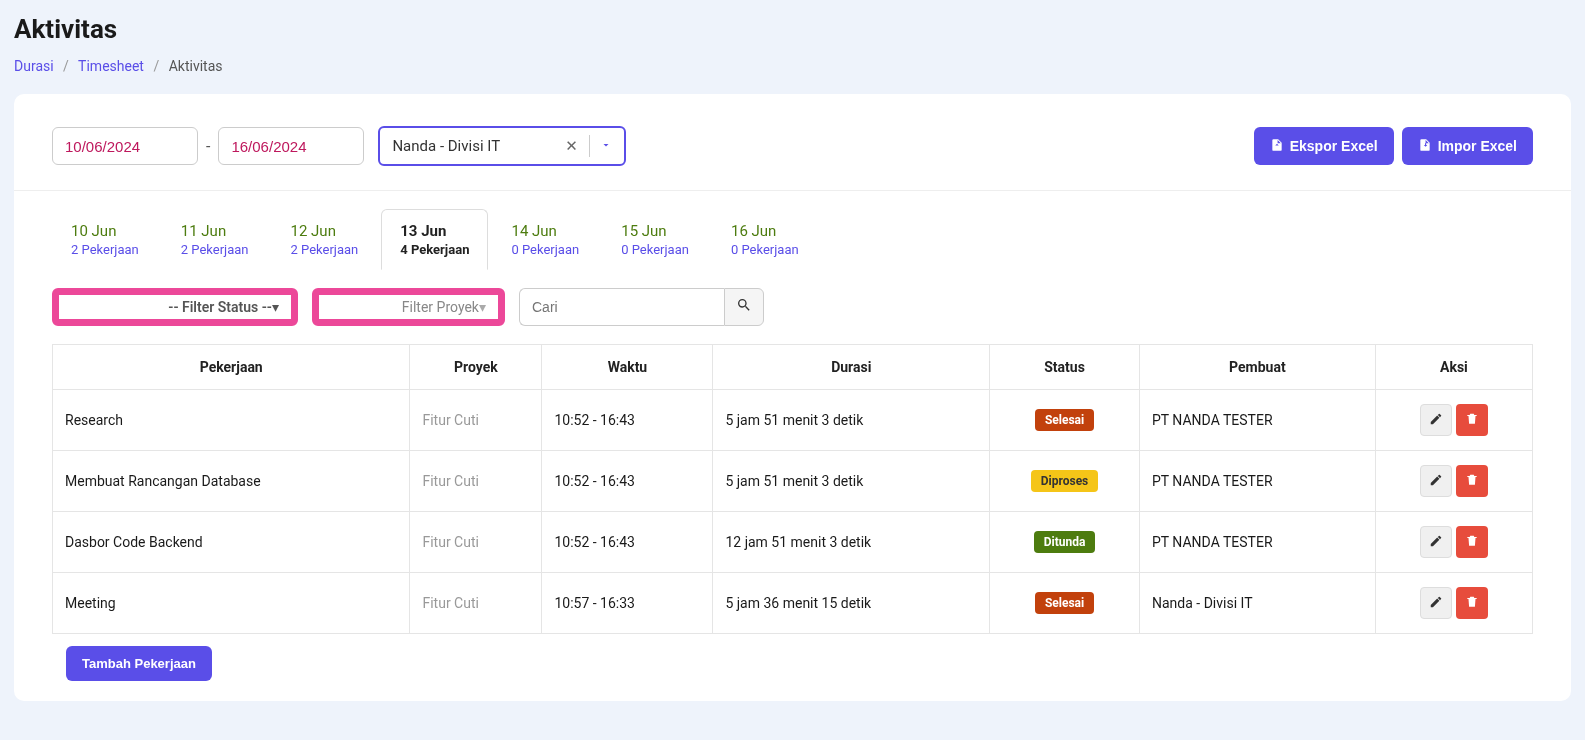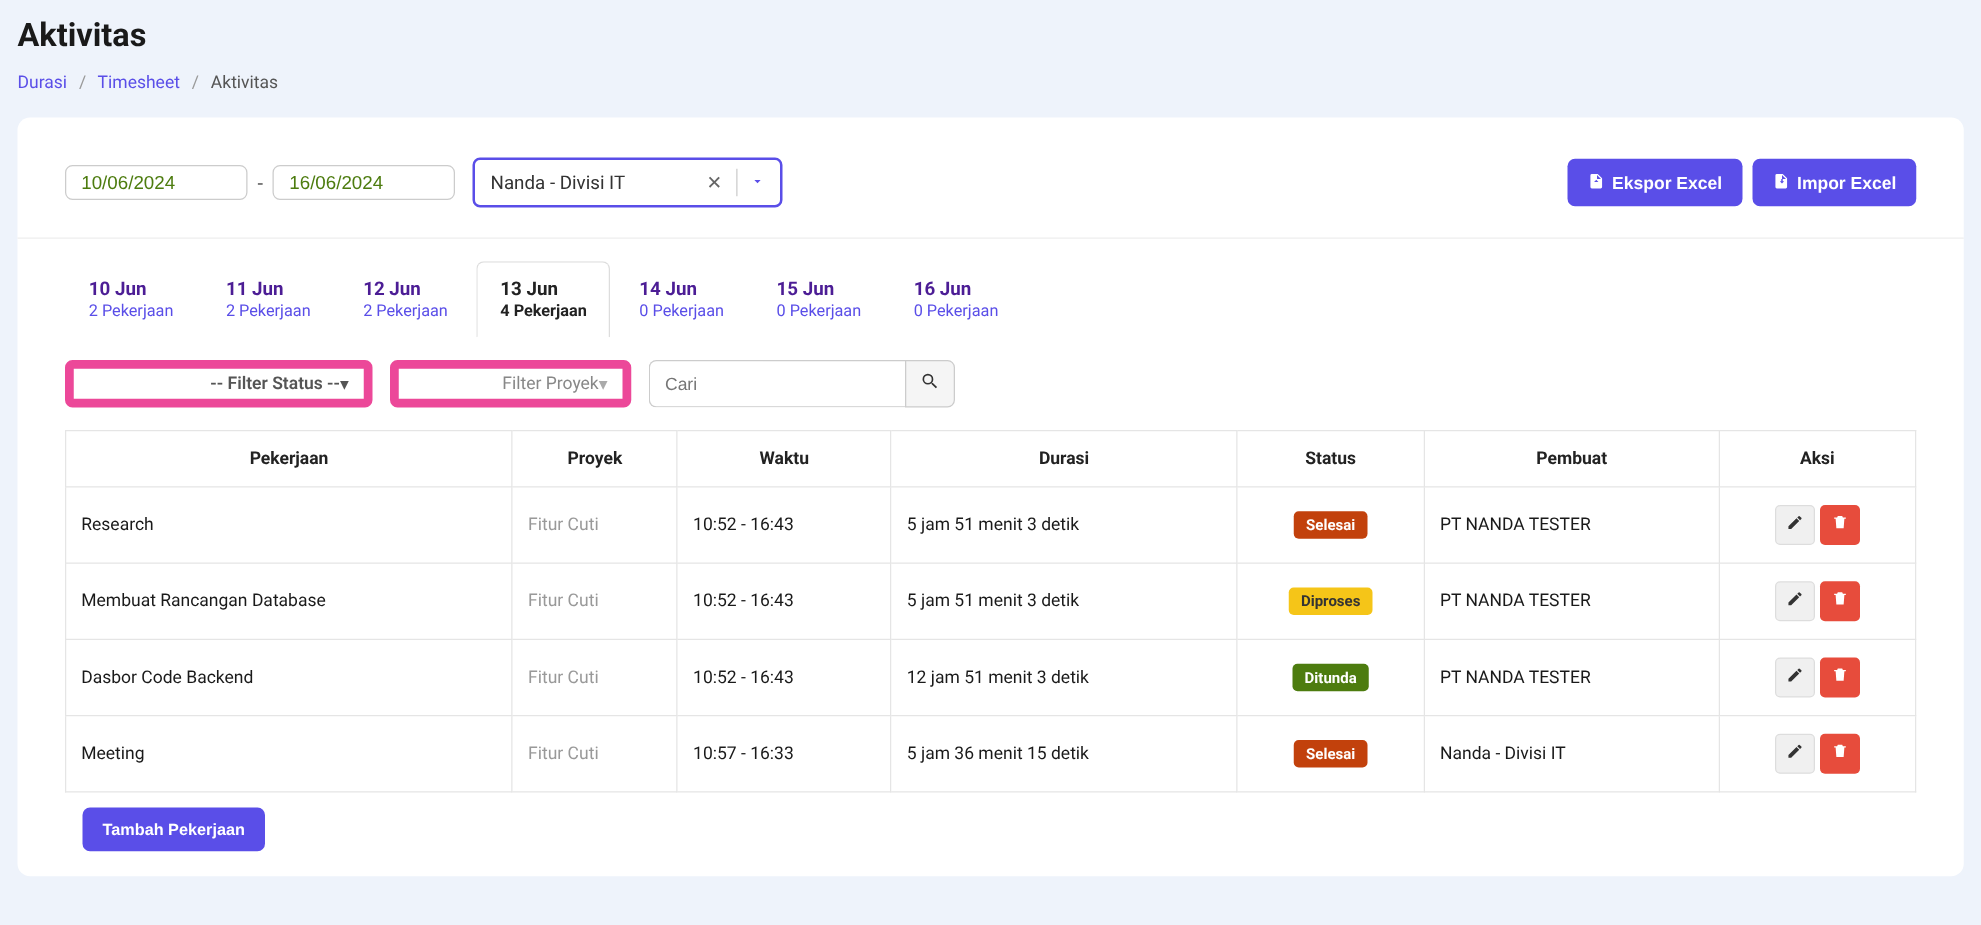--- a/index.html
+++ b/index.html
@@ -25,26 +25,26 @@
   padding: 0;
 }
 
 .toolbar {
   display: flex;
   align-items: center;
   padding: 32px 38px 24px 38px;
   border-bottom: 1px solid #eee;
 }
 .date-input, .select-box {
-  height: 28px;
+  height: 38px;
   border: 1px solid #ccc;
   border-radius: 6px;
   padding: 0 12px;
   font-size: 15px;
-  color: #4d7c0f;
+  color: #be185d;
   background: #fff;
 }
 .date-input { width: 146px; }
 .dash { margin: 0 8px; color: #555; }
 
 .person-select {
   margin-left: 14px;
   display: flex;
   align-items: center;
   height: 40px;
@@ -94,21 +94,21 @@
   cursor: pointer;
   border: 1px solid transparent;
   border-radius: 6px 6px 0 0;
   margin-right: 4px;
 }
 .tab.active {
   border-color: #ddd;
   border-bottom-color: #fff;
   background: #fff;
 }
-.tab .date { font-size: 15px; font-weight: 700; color: #4c1d95; }
+.tab .date { font-size: 15px; font-weight: 400; color: #4d7c0f; }
 .tab .count { font-size: 13px; color: #5a4ee8; margin-top: 2px; }
 .tab.active .date { color: #222; font-weight: 700; }
 .tab.active .count { color: #222; font-weight: 700; }
 
 .filters {
   display: flex;
   align-items: center;
   gap: 14px;
   padding: 18px 38px;
 }

